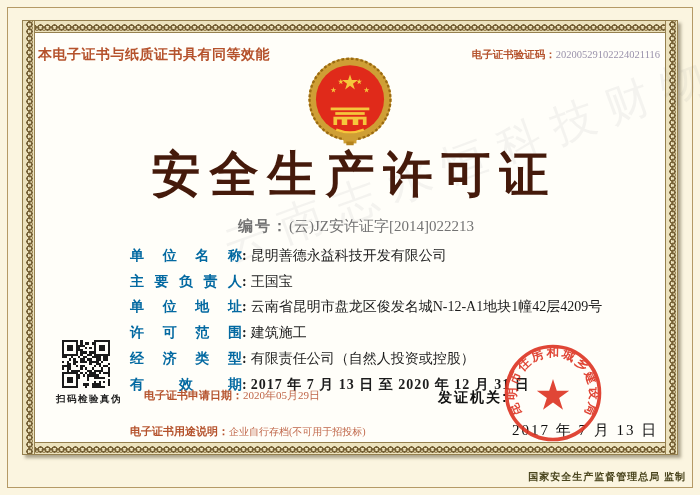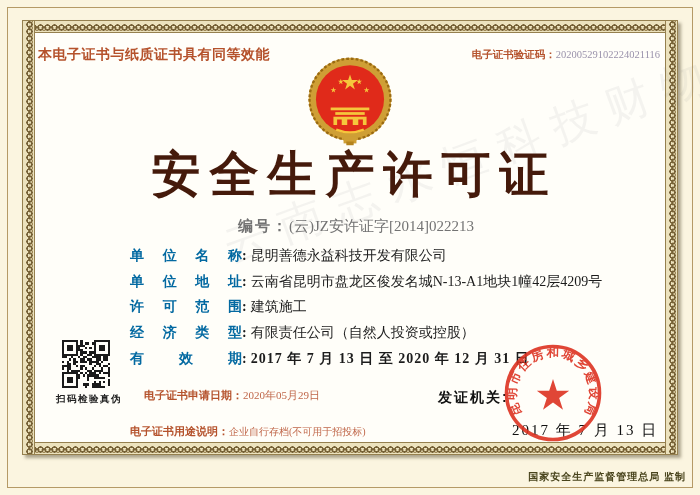--- a/index.html
+++ b/index.html
@@ -105,21 +105,24 @@
 
   <div class="serial">
     <span class="lbl">编号：</span><span class="val">(云)JZ安许证字[2014]022213</span>
   </div>
 
   <div class="fields">
     <div class="frow">
       <span class="flabel">单 位 名 称</span><span class="colon">:</span><span class="fvalue">昆明善德永益科技开发有限公司</span>
     </div>
     <div class="frow">
-      <span class="flabel">单 位 地 址</span><span class="colon">:</span><span class="fvalue">云南省昆明市盘龙区俊发名城N-13-A1地块1幢42层4209号</span>
+      <span class="flabel">主 要 负 责 人</span><span class="colon">:</span><span class="fvalue">王国宝</span>
+    </div>
+    <div class="frow">
+      <span class="flabel">单 位 地 址</span><span class="colon">:</span><span class="fvalue">云南省昆明市盘龙区俊发名城N-12-A1地块1幢42层4209号</span>
     </div>
     <div class="frow">
       <span class="flabel">许 可 范 围</span><span class="colon">:</span><span class="fvalue">建筑施工</span>
     </div>
     <div class="frow">
       <span class="flabel">经 济 类 型</span><span class="colon">:</span><span class="fvalue">有限责任公司（自然人投资或控股）</span>
     </div>
     <div class="frow validity">
       <span class="flabel">有 效 期</span><span class="colon">:</span><span class="fvalue">2017 年 7 月 13 日 至 2020 年 12 月 31 日</span>
     </div>

